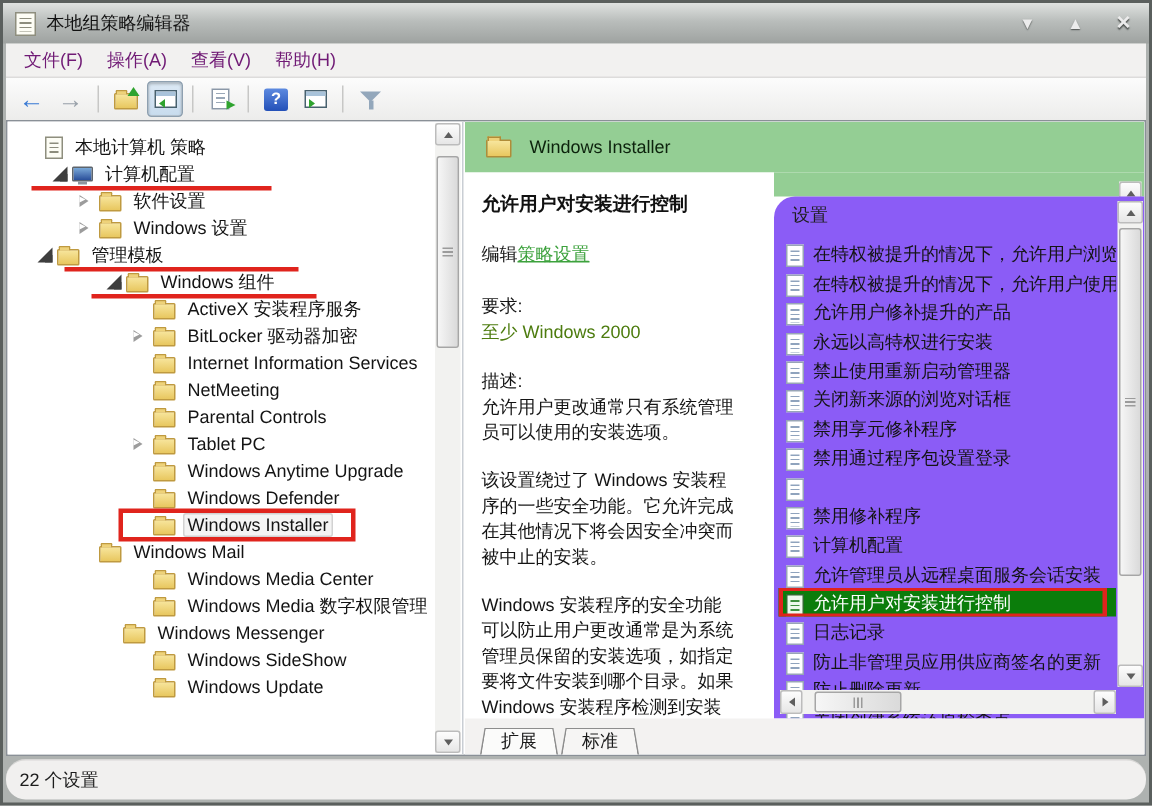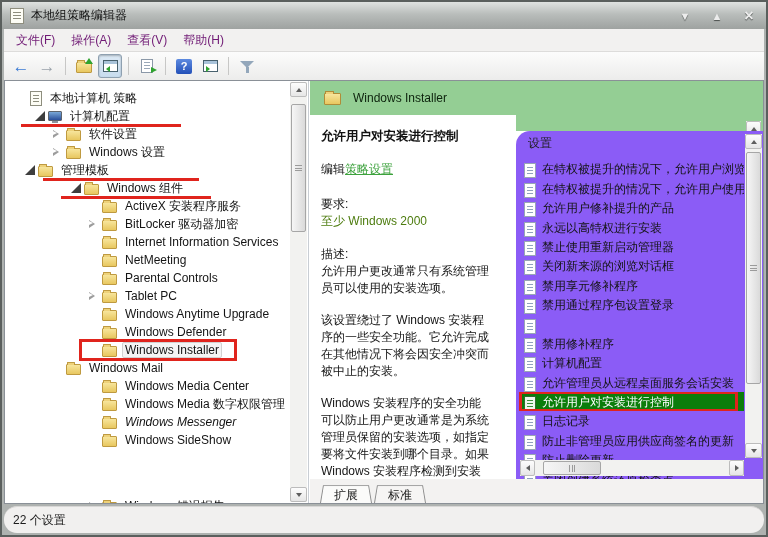--- a/index.html
+++ b/index.html
@@ -303,29 +303,34 @@
           <div class="tree-row" style="padding-left: 84px;">
             <span class="arrow-none"></span>
             <span class="ticon folder"></span>
             <span class="tlabel">Windows Media Center</span>
           </div>
           <div class="tree-row" style="padding-left: 84px;">
             <span class="arrow-none"></span>
             <span class="ticon folder"></span>
             <span class="tlabel">Windows Media 数字权限管理</span>
           </div>
-          <div class="tree-row" style="padding-left: 84px; font-style: italic;">
+          <div class="tree-row" style="padding-left: 64px;">
             <span class="arrow-none"></span>
             <span class="ticon folder"></span>
             <span class="tlabel">Windows Messenger</span>
           </div>
           <div class="tree-row" style="padding-left: 84px;">
             <span class="arrow-none"></span>
             <span class="ticon folder"></span>
             <span class="tlabel">Windows SideShow</span>
+          </div>
+          <div class="tree-row" style="padding-left: 84px;">
+            <span class="arrow-none"></span>
+            <span class="ticon folder"></span>
+            <span class="tlabel">Windows Update</span>
           </div>
           <div class="tree-row" style="padding-left: 84px; margin-top: 48px;">
             <span class="arrow-col"></span>
             <span class="ticon folder"></span>
             <span class="tlabel">Windows 错误报告</span>
           </div>
           <div class="tree-row" style="padding-left: 84px; gap: 28px;">
             <span class="arrow-none"></span>
             <span class="ticon folder"></span>
             <span class="tlabel">Windows 登录选项</span>

